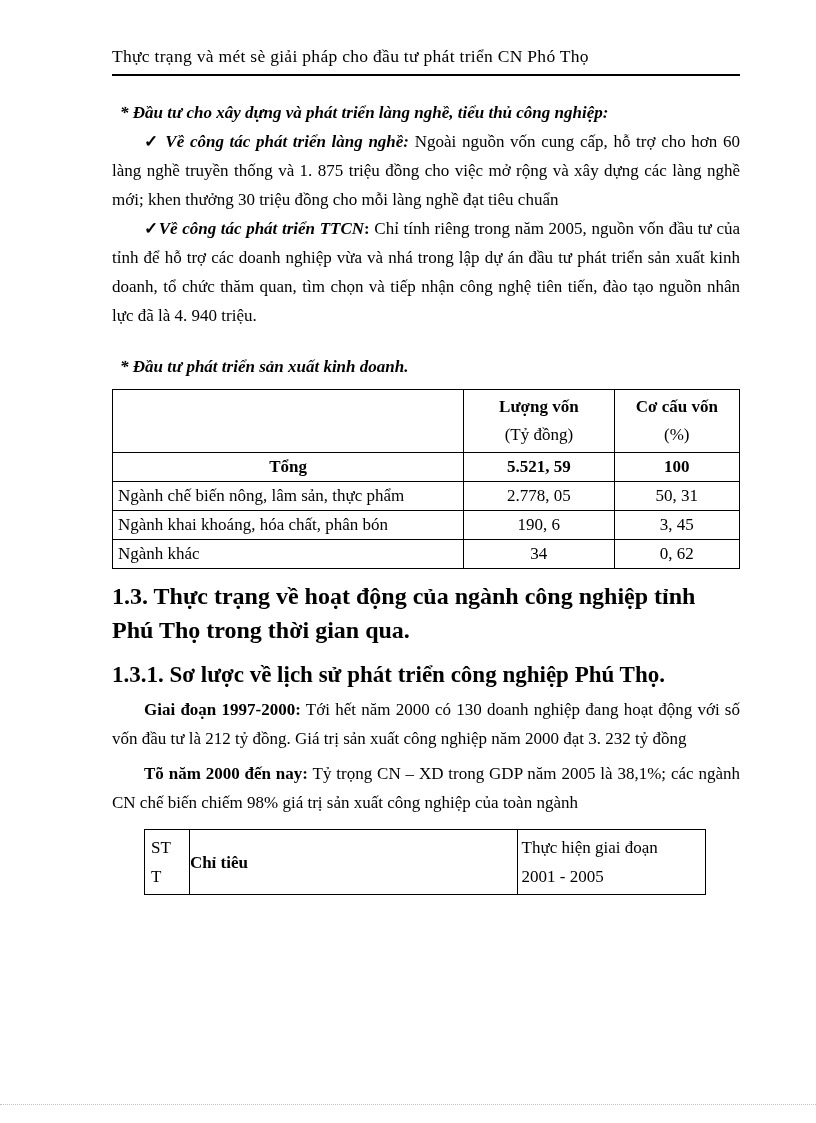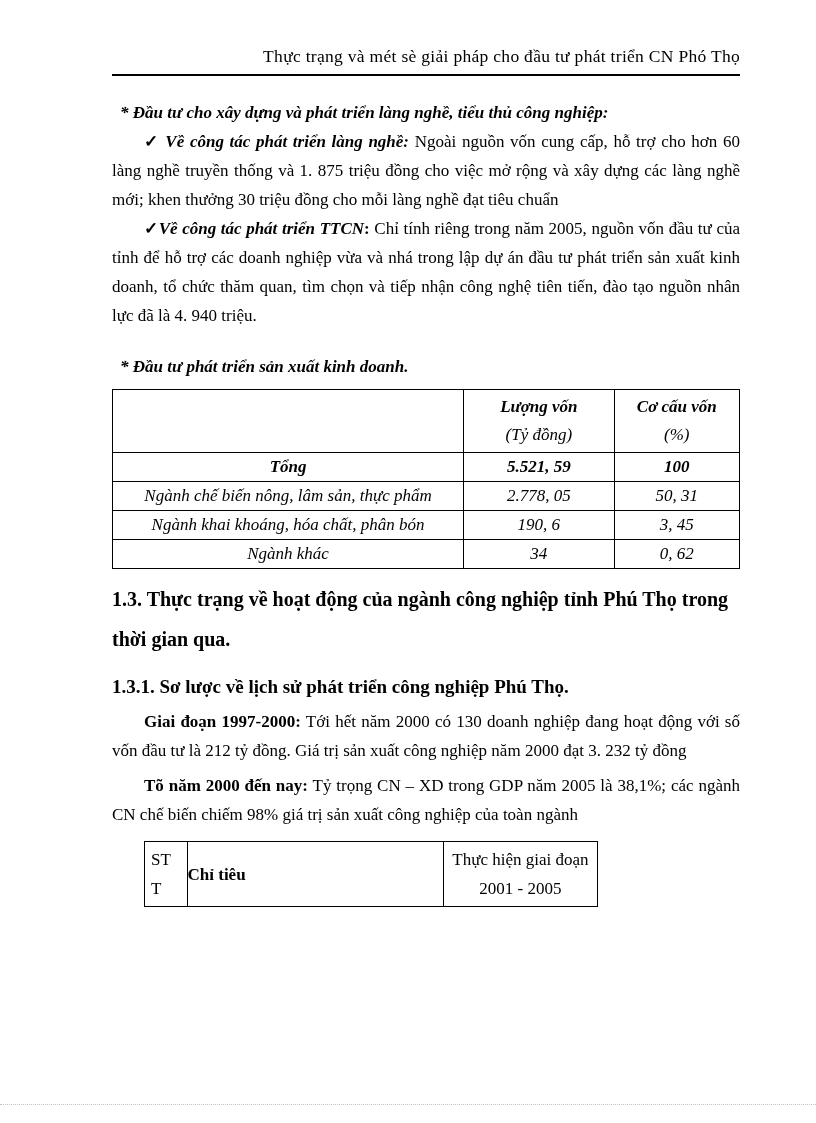--- a/index.html
+++ b/index.html
@@ -6,21 +6,21 @@
   html,body { background:#888; }
   body { width:816px; margin:0 auto; font-family:"Liberation Serif","DejaVu Serif",serif; color:#000; }
   .page {
     position:relative;
     width:816px; height:1123px;
     background:#ffffff;
     padding:46px 76px 0 112px;
     overflow:hidden;
   }
   .header {
-    text-align:right;
+    text-align:left;
     font-size:17.5px;
     letter-spacing:0.3px;
     padding-bottom:7px;
     border-bottom:2px solid #000;
   }
   p, .para { font-size:17px; line-height:29px; text-align:justify; }
   .bi { font-weight:bold; font-style:italic; }
   .b  { font-weight:bold; }
   .bullet-title {
     font-weight:bold; font-style:italic;
@@ -32,55 +32,54 @@
   .check { font-weight:bold; font-style:normal; }
   
   table { border-collapse:collapse; }
   .t1 { width:100%; margin-top:8px; }
   .t1 td {
     border:1.5px solid #000;
     font-size:17px;
     line-height:28px;
     padding:0 5px;
     vertical-align:middle;
-    font-style:italic;
   }
-  .t1 .c1 { width:56%; text-align:center; }
+  .t1 .c1 { width:56%; text-align:left; }
   .t1 .c2 { width:24%; text-align:center; }
   .t1 .c3 { width:20%; text-align:center; }
   .t1 .hdr td { padding-top:3px; padding-bottom:3px; }
   .t1 .hdr .line1 { font-weight:bold; display:block; text-align:center; }
   .t1 .hdr .line2 { display:block; text-align:center; }
   .t1 .total td { font-weight:bold; }
   .t1 .total .c1 { text-align:center;margin-top:46px; }
   
   .h13 {
-    font-size:20px; font-weight:bold;
-    line-height:40px; text-align:left;
+    font-size:24px; font-weight:bold;
+    line-height:34px; text-align:left;
     margin-top:10px;
   }
   .h131 {
-    font-size:19px; font-weight:bold;
+    font-size:23px; font-weight:bold;
     line-height:28px; text-align:left;
     margin-top:14px;
   }
   .body-para { text-indent:32px; margin-top:6px; }
   .plain-para { text-indent:32px; margin-top:6px; text-align:left; }
   
-  .t2 { width:454px; margin-left:32px; margin-top:12px; }
+  .t2 { width:562px; margin-left:32px; margin-top:12px; }
   .t2 td {
     border:1.5px solid #000;
     font-size:17px;
     line-height:29px;
     vertical-align:middle;
   }
   .t2 .stt { width:45px; padding:3px 2px 3px 6px; text-align:left; vertical-align:middle; }
   .t2 .stt .wrapbox { width:26px; word-break:break-all; }
   .t2 .chitieu { width:331px; text-align:left; font-weight:bold;margin-top:16px; }
-  .t2 .thuchien { width:190px; text-align:center; padding:3px 4px; }
+  .t2 .thuchien { width:190px; padding:3px 4px; }
   .page-end-dots {
     position:absolute; left:0; bottom:18px; width:100%;
     border-top:1.5px dotted #b9c4cc;
   }
 </style>
 </head>
 <body>
 
 <div class="page">
 

